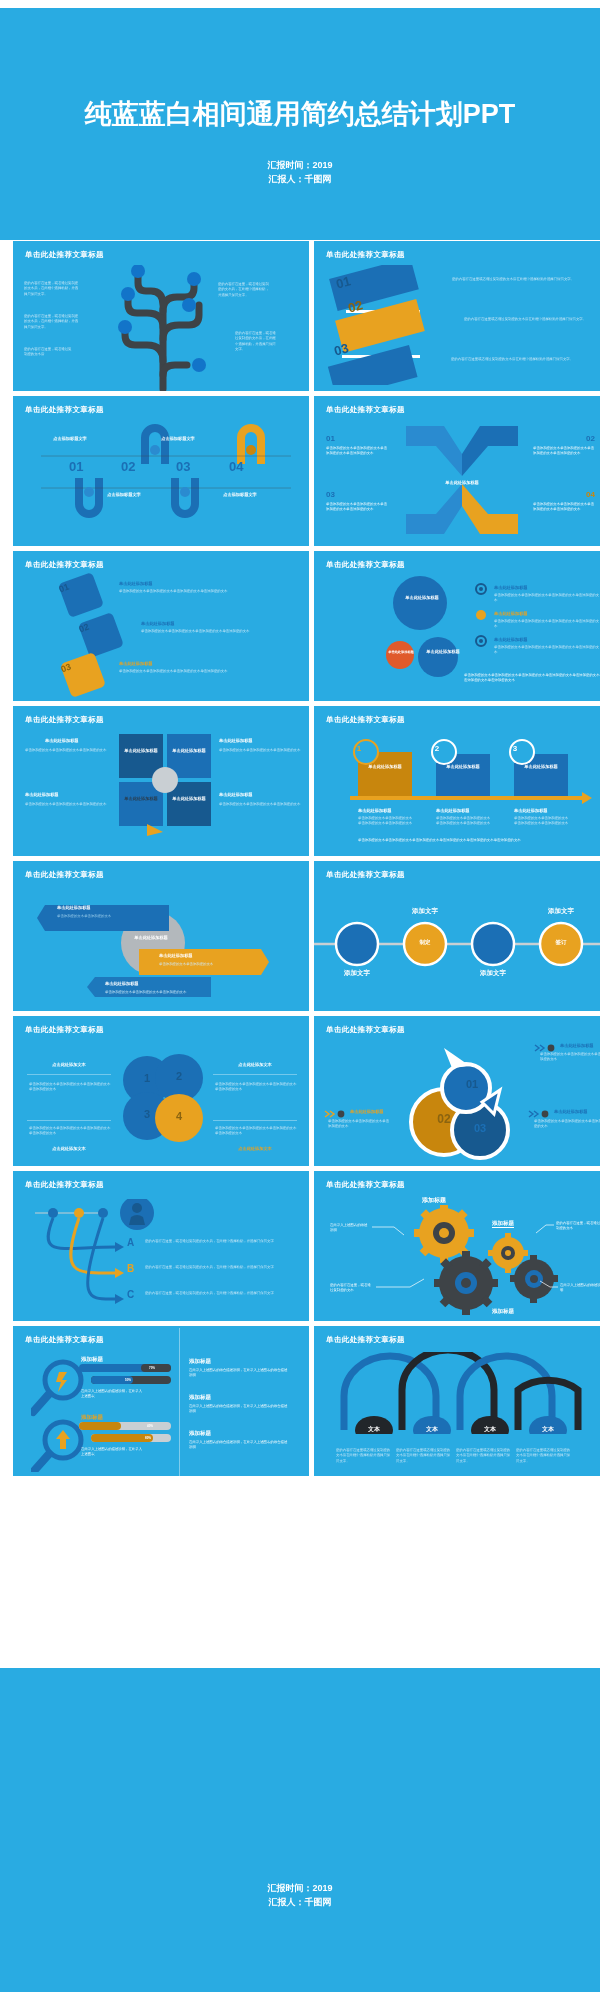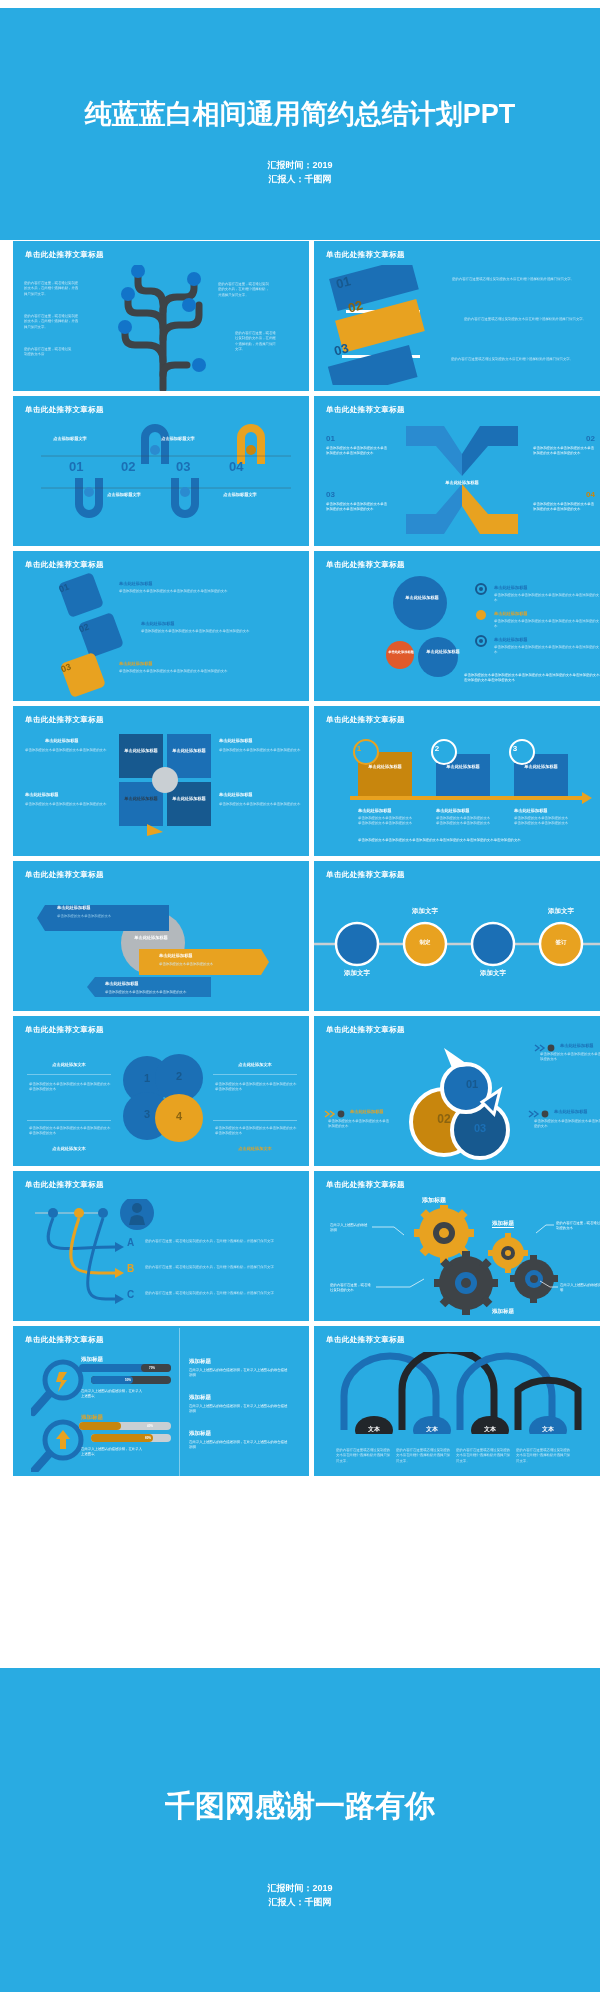--- a/index.html
+++ b/index.html
@@ -520,20 +520,19 @@
       <div class="abs ctr" style="left:216px;top:99px;width:36px;color:#fff;font-size:6px;font-weight:bold;">文本</div>
       <div class="abs tiny" style="left:22px;top:122px;width:56px;">您的内容打在这里或者通过复制您的文本后在此框中选择粘贴并选择只保留文字。</div>
       <div class="abs tiny" style="left:82px;top:122px;width:56px;">您的内容打在这里或者通过复制您的文本后在此框中选择粘贴并选择只保留文字。</div>
       <div class="abs tiny" style="left:142px;top:122px;width:56px;">您的内容打在这里或者通过复制您的文本后在此框中选择粘贴并选择只保留文字。</div>
       <div class="abs tiny" style="left:202px;top:122px;width:56px;">您的内容打在这里或者通过复制您的文本后在此框中选择粘贴并选择只保留文字。</div>
     </div>
 
   </div>
 
   <div class="closing">
-    <div class="close-title">千图网感谢一路有你</div>
     <div class="close-sub">
       <div>汇报时间：2019</div>
       <div>汇报人：千图网</div>
     </div>
   </div>
 
 </div>
 
 </body></html>

